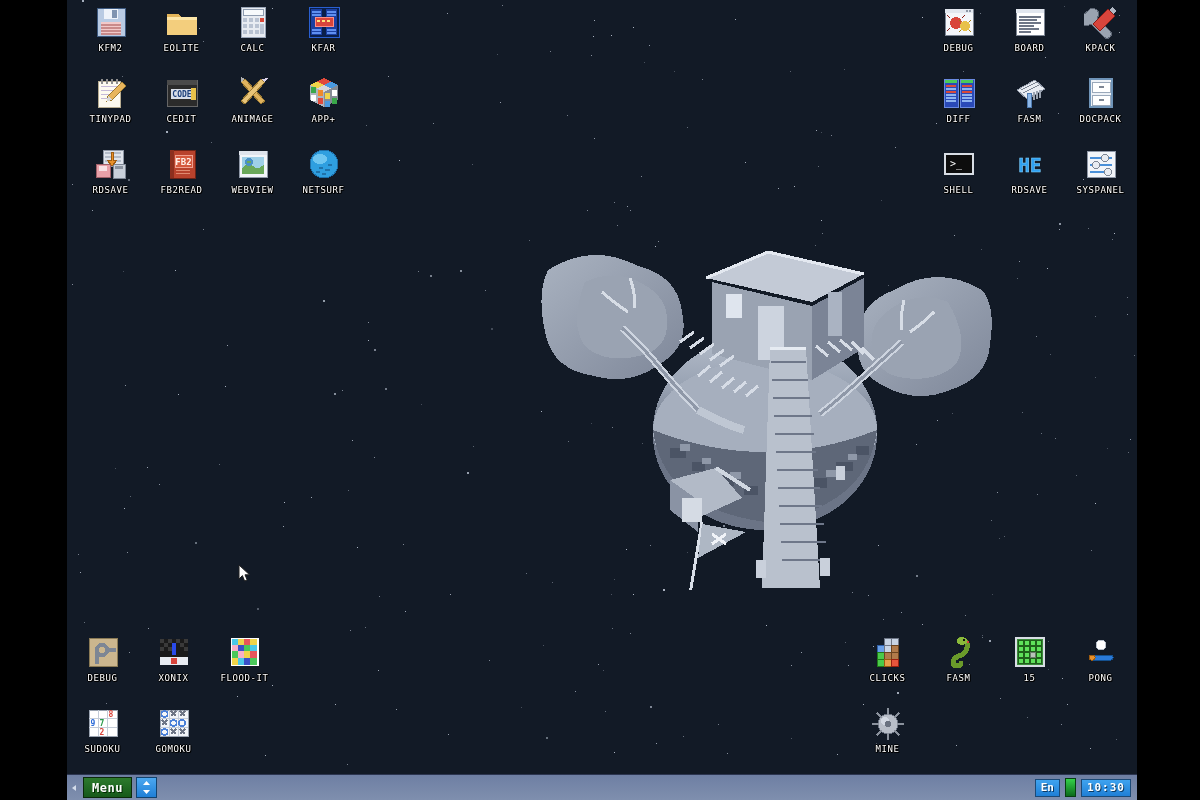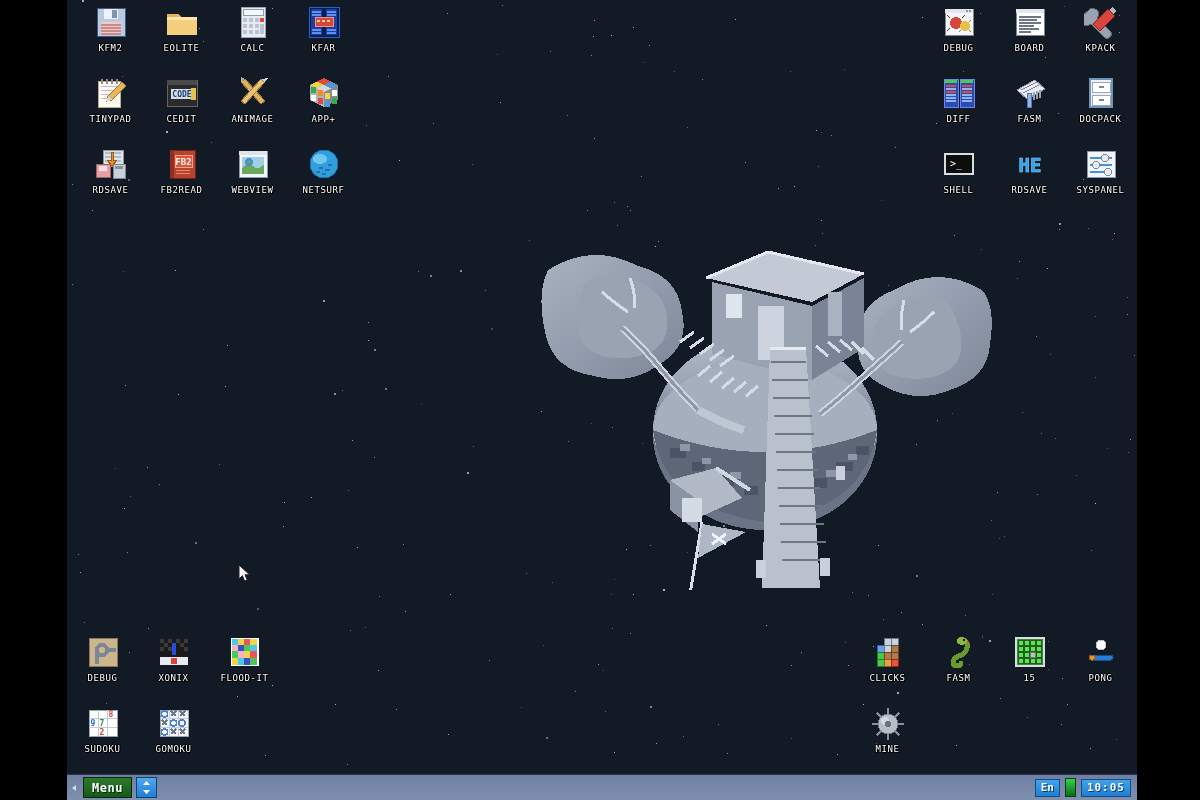--- a/index.html
+++ b/index.html
@@ -958,21 +958,21 @@
       <div class="tbbtn" id="updown-btn">
         <svg width="11" height="13" viewBox="0 0 11 13">
           <path d="M5.5 0 L9 4 H2 Z" fill="#ffffff"></path>
           <path d="M5.5 13 L2 9 H9 Z" fill="#ffffff"></path>
         </svg>
       </div>
       <div id="tb-spacer"></div>
       <div id="tray">
         <div class="traybox">En</div>
         <div id="tray-led"></div>
-        <div class="traybox" id="tray-clock">10:05</div>
+        <div class="traybox" id="tray-clock">10:30</div>
       </div>
     </div>
 
     <div id="cursor" style="left: 171px; top: 564px;">
       <svg width="14" height="20" viewBox="0 0 14 20">
         <path d="M1 1 L1 15 L4.4 11.6 L6.6 17 L9.2 16 L7 10.8 L11.6 10.8 Z" fill="#ffffff" stroke="#202020" stroke-width="1"></path>
       </svg>
     </div>
 
   </div>

